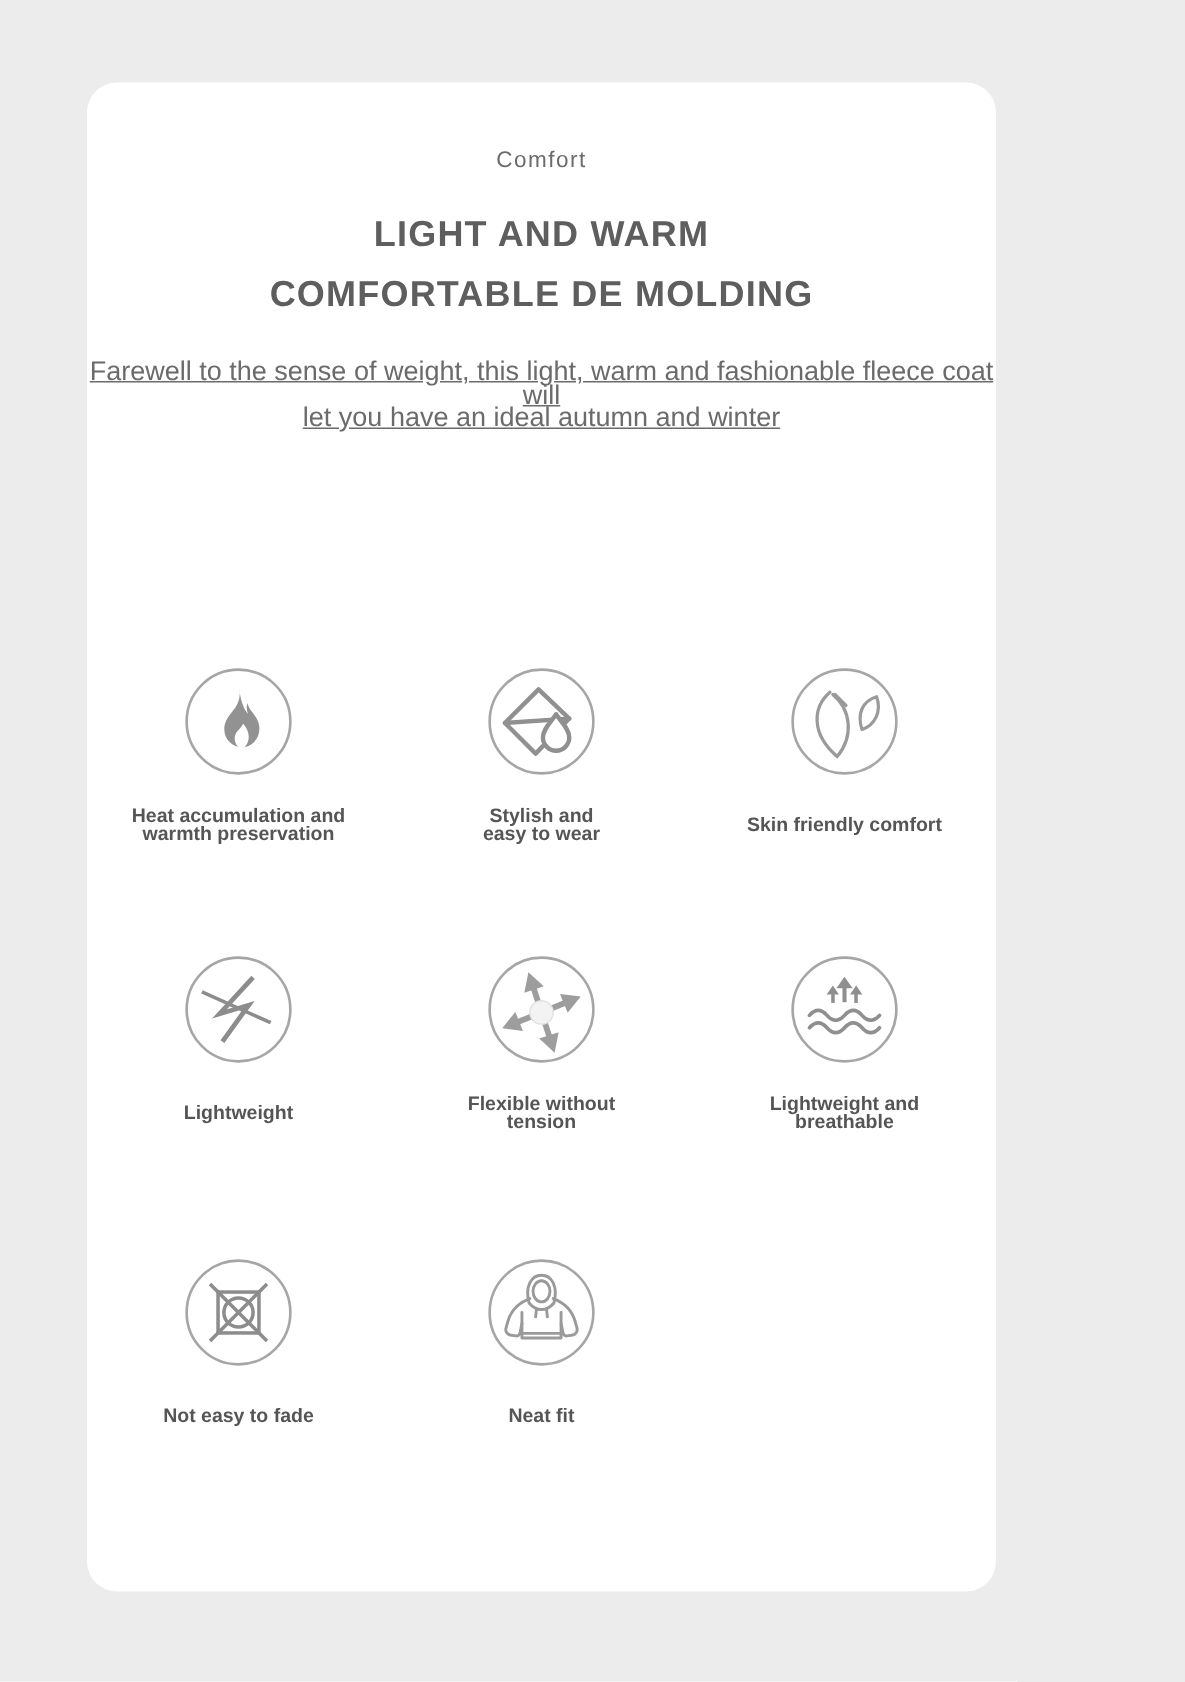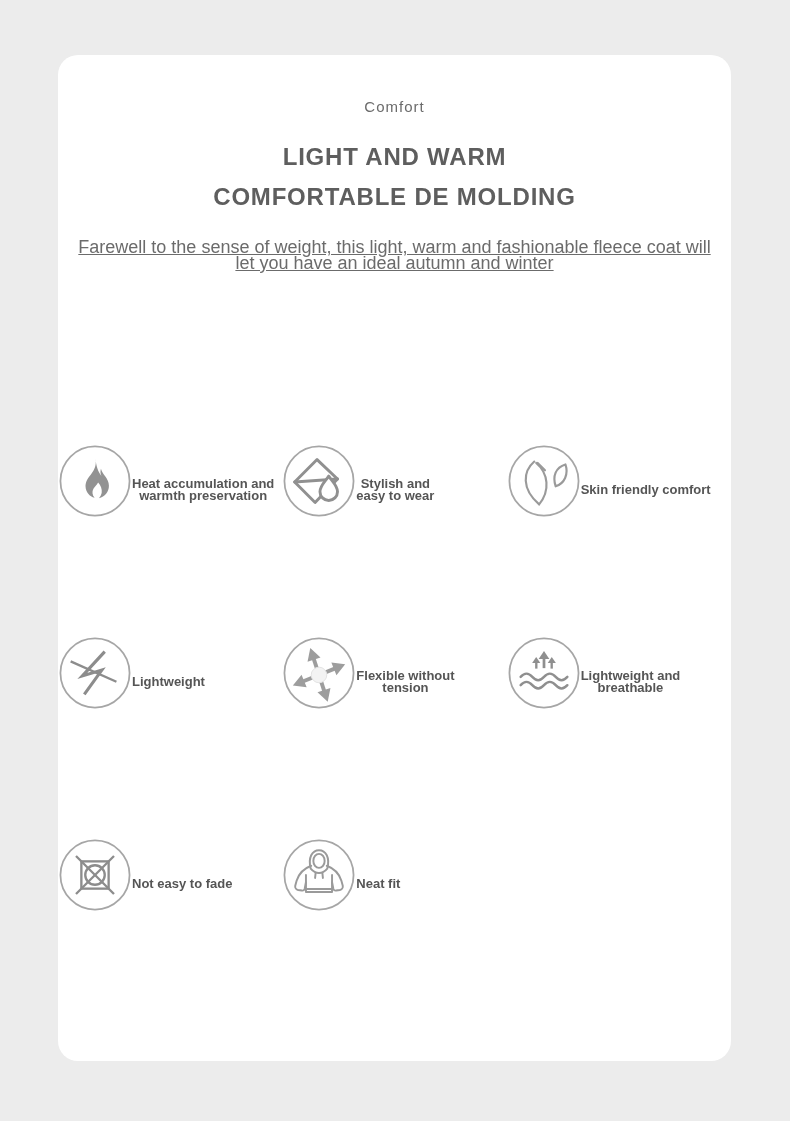--- a/index.html
+++ b/index.html
@@ -6,21 +6,21 @@
   body{
     width:790px;height:1121px;
     background:#ececec;
     font-family:"Liberation Sans", sans-serif;
     position:relative;
     overflow:hidden;
   }
   .card{
     position:absolute;
     left:58px;top:55px;
-    width:673px;height:1006px;
+    width:606px;height:1006px;
     background:#ffffff;
     border-radius:20px;
   }
   .header{ text-align:center; padding-top:44px; }
   .eyebrow{
     font-size:15px;
     letter-spacing:1px;
     color:#6b6b6b;
     line-height:15px;
   }
@@ -44,21 +44,21 @@
     position:absolute;
     left:0;right:0;
     display:flex;
   }
   .row-0{ top:389px; }
   .row-1{ top:581px; }
   .row-2{ top:783px; }
   .feature-cell{
     width:33.333%;
     display:flex;
-    flex-direction:row;
+    flex-direction:column;
     align-items:center;
   }
   .icon-wrap{ width:74px;height:74px; }
   .feature-label{
     margin-top:18px;
     height:27px;
     display:flex;
     align-items:center;
     justify-content:center;
     text-align:center;

